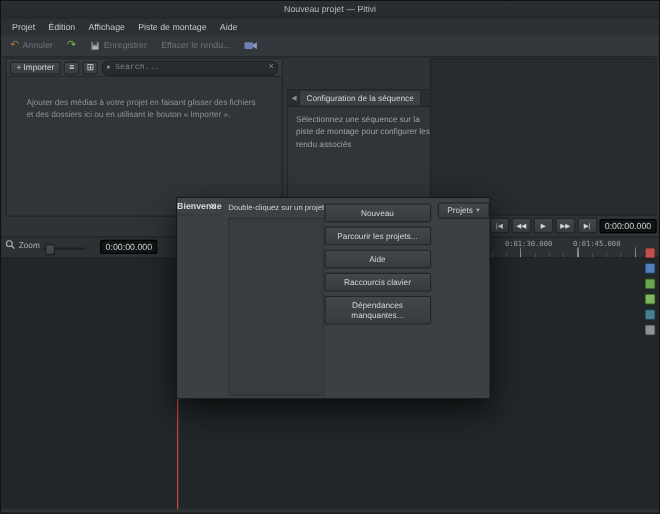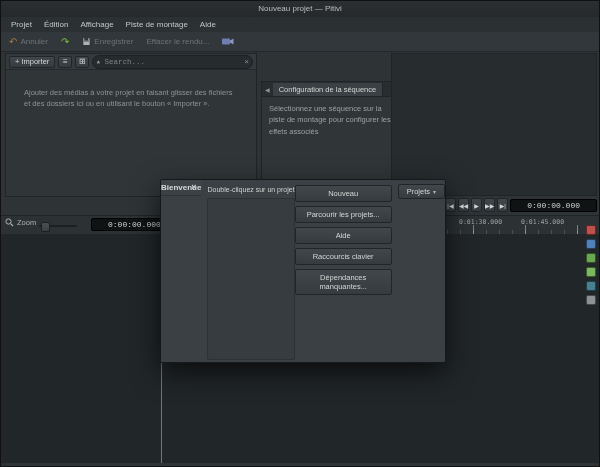--- a/index.html
+++ b/index.html
@@ -29,21 +29,21 @@
   .search{flex:1;display:flex;align-items:center;background:#262b2d;border:1px solid #1c2022;border-radius:7px;height:12px;padding:0 3px;gap:2px;font-family:Liberation Mono, monospace;}
   .search input{flex:1;min-width:0;background:transparent;border:none;outline:none;color:#c7cbcc;font-size:7.5px;font-family:inherit;}
   .search input::placeholder{color:#7d8386;}
   .star{color:#a8adaf;font-size:7px;}
   .clear-ic{color:#8d9395;font-size:8px;}
   .lib-body{padding:5px 6px;font-size:7.5px;color:#8d9395;line-height:1.5;}
   .mid-body{padding:6px 7px;font-size:7.5px;color:#9aa0a2;line-height:1.5;}
   
   .transport{position:absolute;left:390px;top:196px;width:206px;height:16px;display:flex;align-items:center;gap:2px;padding-left:54px;box-sizing:border-box;}
   .tr-btn{width:18px;height:12px;font-size:6px;display:flex;align-items:center;justify-content:center;background:linear-gradient(#41474a,#353b3e);border:1px solid #212527;border-radius:2px;color:#d3d6d7;}
-  .timecode{background:#101314;border:1px solid #000;border-radius:2px;color:#d0d4d5;font-family:Liberation Mono, monospace;font-size:8px;padding:1px 16px;}
+  .timecode{background:#101314;border:1px solid #000;border-radius:2px;color:#d0d4d5;font-family:Liberation Sans, sans-serif;font-size:8px;padding:1px 4px;}
   
   .ruler-row{position:absolute;left:0;top:214px;right:0;height:18px;background:#2c3133;border-top:1px solid #1f2426;border-bottom:1px solid #1a1e20;}
   .zoom-box{position:absolute;left:4px;top:2px;display:flex;align-items:flex-end;gap:3px;font-size:7.5px;color:#aeb3b5;}
   .zoom-track{width:38px;height:2px;background:#1c2022;border-radius:1px;position:relative;}
   .zoom-thumb{position:absolute;left:2px;top:-3px;width:7px;height:8px;background:linear-gradient(#4a5154,#394042);border:1px solid #1c2022;border-radius:2px;}
   .tl-timecode{position:absolute;left:90px;top:2px;}
   .ruler{position:absolute;left:160px;top:0;width:424px;height:100%;
     background-image:
       repeating-linear-gradient(to right, rgba(220,225,228,.45) 0 1px, transparent 1px 52px),
       repeating-linear-gradient(to right, rgba(220,225,228,.18) 0 1px, transparent 1px 13px);
@@ -137,21 +137,21 @@
     <div class="lib-body">
       <p style="margin:12px">Ajouter des médias à votre projet en faisant glisser des fichiers et des dossiers ici ou en utilisant le bouton « Importer ».</p>
     </div>
   </div>
 
   <div class="panel mid-panel">
     <div class="tabs">
       <span class="chev">◀</span>
       <div class="tab active">Configuration de la séquence</div>
     </div>
-    <div class="mid-body">Sélectionnez une séquence sur la piste de montage pour configurer les effets associés</div>
+    <div class="mid-body">Sélectionnez une séquence sur la piste de montage pour configurer les rendu associés</div>
   </div>
 
   <div class="panel viewer"></div>
 
   <div class="transport">
     <div class="tr-btn">
         <span>|◀</span>
       </div>
     <div class="tr-btn">
         <span>◀◀</span>

